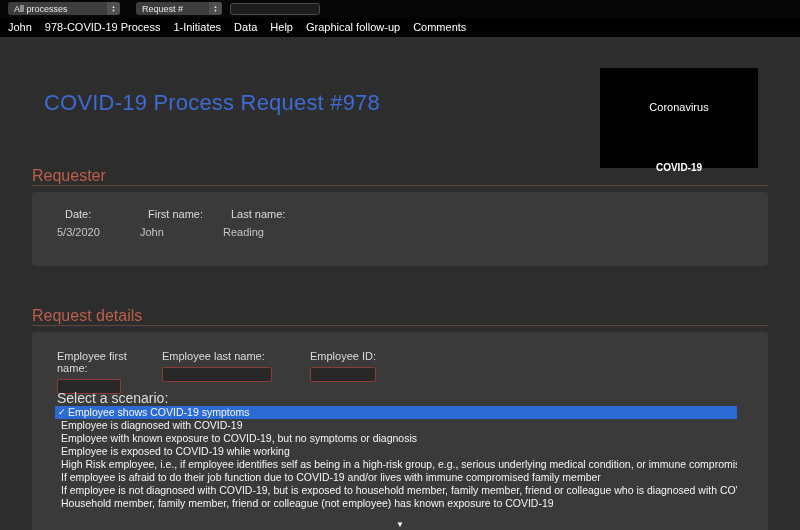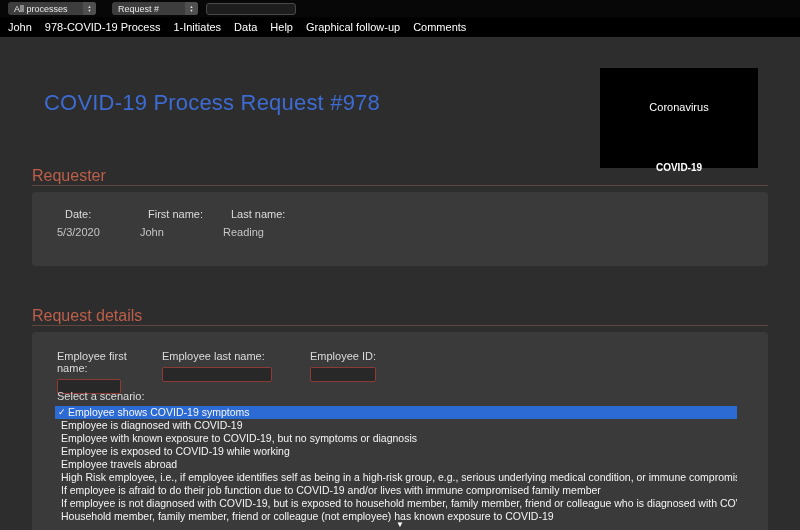--- a/index.html
+++ b/index.html
@@ -3,21 +3,21 @@
 <meta charset="utf-8">
 <style>
   * { margin:0; padding:0; box-sizing:border-box; }
   body { background:#1a1a1a; font-family:"Liberation Sans", sans-serif; }
   .screen { position:relative; width:800px; height:530px; background:#2d2d2d; overflow:hidden; }
 
   
   .topbar { position:absolute; top:0; left:0; right:0; height:17px; background:#070707; display:flex; align-items:center; padding-left:8px; }
   .mac-select { height:13px; background:#3d3d3d; border-radius:3px; display:flex; align-items:center; font-size:9px; color:#e8e8e8; padding-left:6px; cursor:default; }
   .mac-select .stepper { margin-left:auto; width:13px; height:13px; background:#4f4f4f; border-radius:0 3px 3px 0; display:flex; flex-direction:column; align-items:center; justify-content:center; font-size:4px; line-height:4px; color:#ddd; }
-  .sel-processes { width:88px; margin-right:16px; }
+  .sel-processes { width:112px; margin-right:16px; }
   .sel-request { width:86px; margin-right:8px; }
   .topinput { width:90px; height:12px; background:#1d1d1d; border:1px solid #4a4a4a; border-radius:3px; color:#eee; font-size:9px; padding:0 4px; }
 
   
   .navbar { position:absolute; top:17px; left:0; right:0; height:20px; background:#000; display:flex; align-items:center; padding-left:8px; gap:13px; }
   .nav-item { font-size:11px; color:#ffffff; white-space:nowrap; cursor:pointer; }
 
   
   .page-title { position:absolute; left:44px; top:90px; font-size:22px; font-weight:400; color:#3d6bd3; letter-spacing:.2px; }
   .logo-box { position:absolute; left:600px; top:68px; width:158px; height:100px; background:#000; display:flex; flex-direction:column; align-items:center; justify-content:center; color:#fff;gap:36px; }
@@ -37,21 +37,21 @@
   .req-fields { display:flex; padding:16px 0 0 25px; font-size:11px; }
   .req-col .lab { color:#dcdcdc;padding-left:8px; }
   .req-col .val { color:#c6c6c6; margin-top:6px; }
   .req-col1 { width:68px; } .req-col2 { width:83px;margin-left:15px; }
 
   .emp-fields { position:absolute; top:18px; left:25px; display:flex; font-size:11px; color:#dcdcdc;gap:10px; }
   .emp-g1 { width:95px; } .emp-g2 { width:138px; }
   .emp-input { display:block; margin-top:5px; height:15px; background:#282828; border:1px solid #8c3c35; border-radius:2px; color:#eee; font-size:10px; padding:0 3px; }
   .w1 { width:64px; } .w2 { width:110px; } .w3 { width:66px; }
 
-  .scenario-label { position:absolute; top:58px; left:25px; font-size:11px; color:#dcdcdc; }
+  .scenario-label { position:absolute; top:58px; left:25px; font-size:14px; color:#dcdcdc; }
 
   .scenario-list { position:absolute; top:74px; left:23px; width:682px; }
   .opt { height:13px; line-height:13px; font-size:10.5px; color:#f4f4f4; padding-left:6px; white-space:nowrap; overflow:hidden; cursor:default; }
   .opt.selected { background:#2d6bd4; padding-left:3px; display:flex; }
   .opt.selected .chk { width:10px; font-size:9px; }
   .scroll-more { position:absolute; top:189px; left:0; right:0; text-align:center; color:#fff; font-size:8px; line-height:8px; cursor:pointer; }
 </style>
 </head>
 <body>
 
@@ -161,21 +161,20 @@
     <div class="scenario-label">Select a scenario:</div>
 
     <div class="scenario-list">
       <div class="opt selected">
         <span class="chk">✓</span>
         <span>Employee shows COVID-19 symptoms</span>
       </div>
       <div class="opt">Employee is diagnosed with COVID-19</div>
       <div class="opt">Employee with known exposure to COVID-19, but no symptoms or diagnosis</div>
       <div class="opt">Employee is exposed to COVID-19 while working</div>
-      <div class="opt">Employee travels abroad</div>
       <div class="opt">High Risk employee, i.e., if employee identifies self as being in a high-risk group, e.g., serious underlying medical condition, or immune compromised, or 65+ years</div>
       <div class="opt">If employee is afraid to do their job function due to COVID-19 and/or lives with immune compromised family member</div>
       <div class="opt">If employee is not diagnosed with COVID-19, but is exposed to household member, family member, friend or colleague who is diagnosed with COVID-19</div>
       <div class="opt">Household member, family member, friend or colleague (not employee) has known exposure to COVID-19</div>
     </div>
 
     <div class="scroll-more">▼</div>
   </div>
 
 </div>

